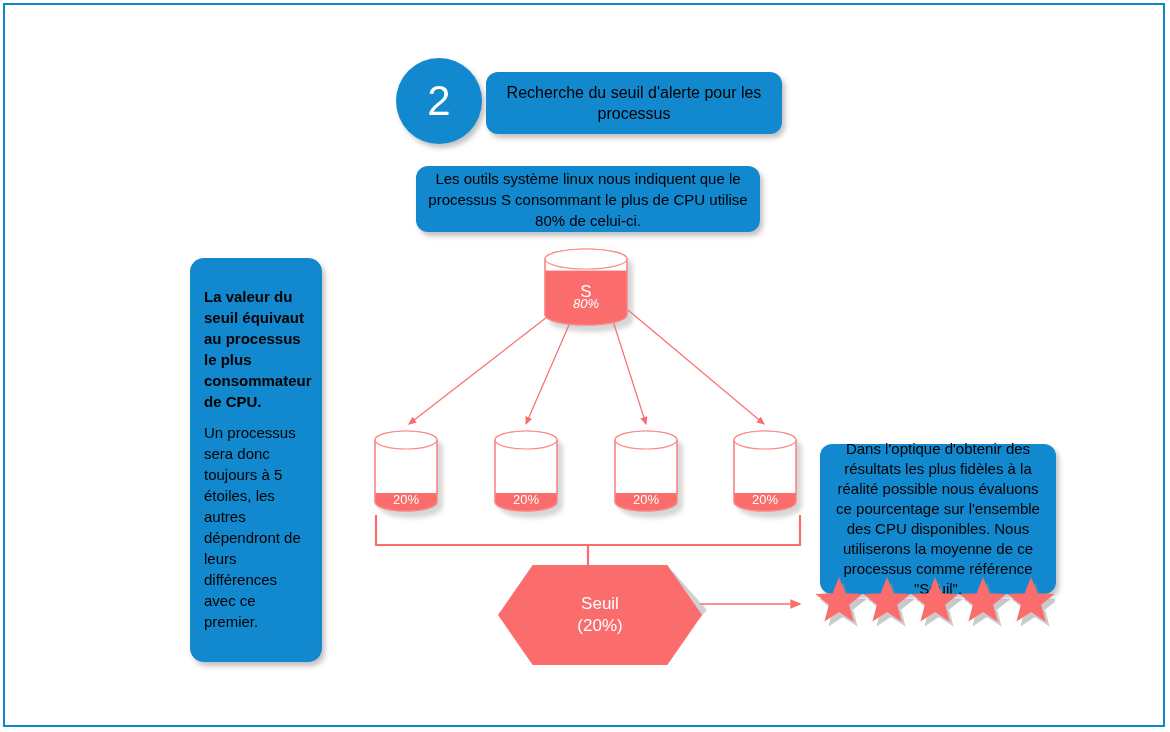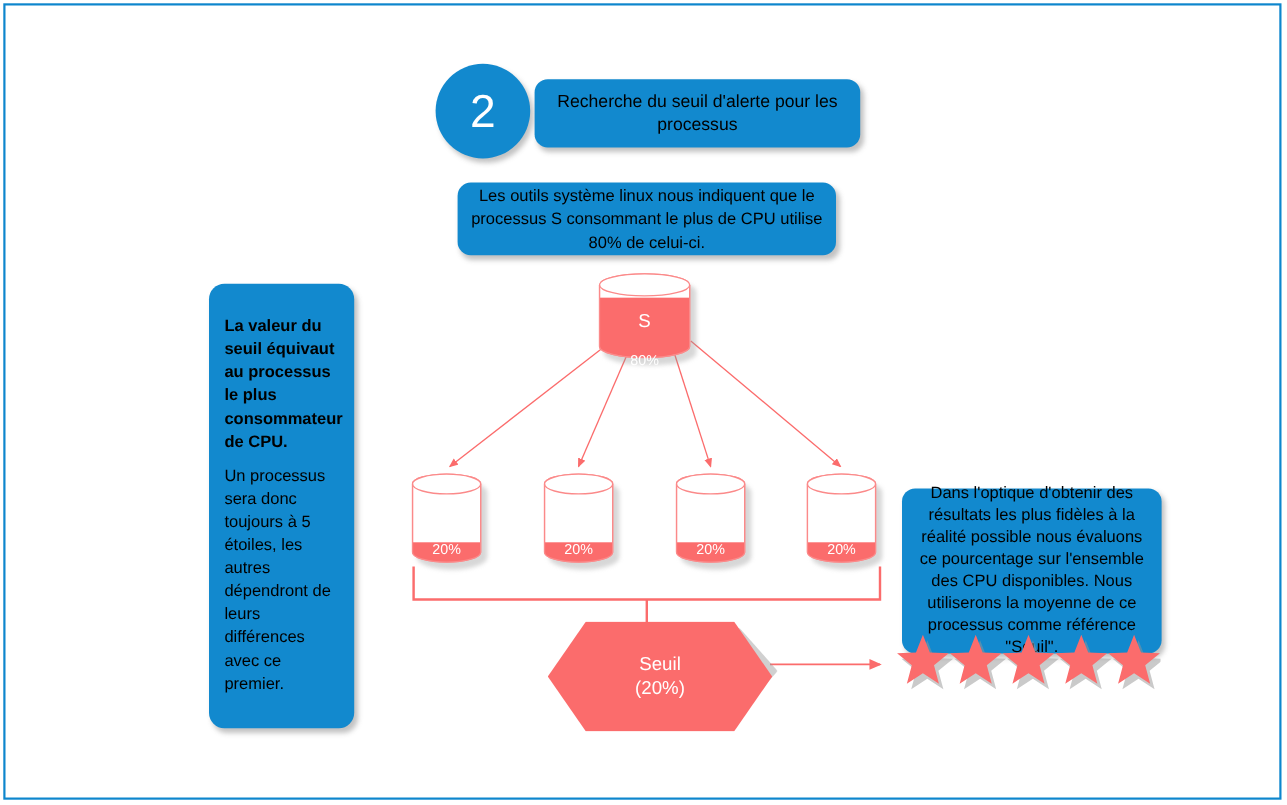--- a/index.html
+++ b/index.html
@@ -223,21 +223,21 @@
 
       <g clip-path="url(#clip-main)">
         <rect x="0" y="22.6" width="84" height="56" fill="#fb6c6c"></rect>
       </g>
 
       <ellipse cx="42" cy="11" rx="41" ry="10" fill="#ffffff" stroke="#fb8a8a" stroke-width="1.2"></ellipse>
 
       <path d="M1,11 L1,67 a41,10 0 0,0 82,0 L83,11" fill="none" stroke="#fb8a8a" stroke-width="1.2"></path>
     </svg>
     <div class="label-main" style="top:34px;">S</div>
-    <div class="label-pct" style="top:72px;">80%</div>
+    <div class="label-pct" style="top:48px;font-style:italic;">80%</div>
   </div>
 
   <div class="cyl" style="left:374px; top:430px; width:64px; height:82px;">
     <div class="shadow"></div>
     <svg width="64" height="82" viewBox="0 0 64 82" xmlns="http://www.w3.org/2000/svg">
       <defs>
           <clipPath id="clip-c1">
             <path d="M1,10 a31,9 0 0,1 62,0 L63,72 a31,9 0 0,1 -62,0 Z"></path>
           </clipPath>
         </defs>

